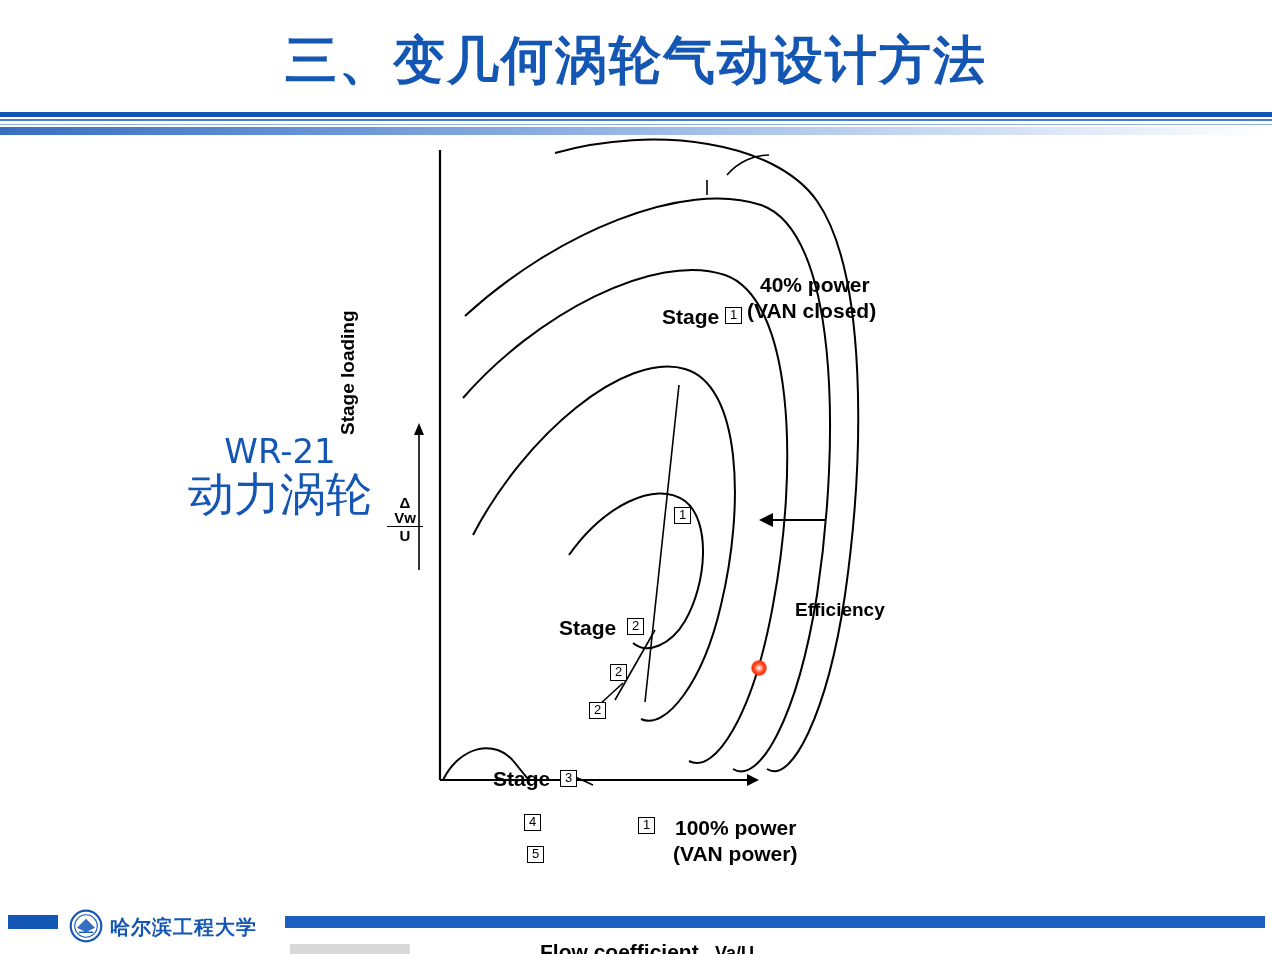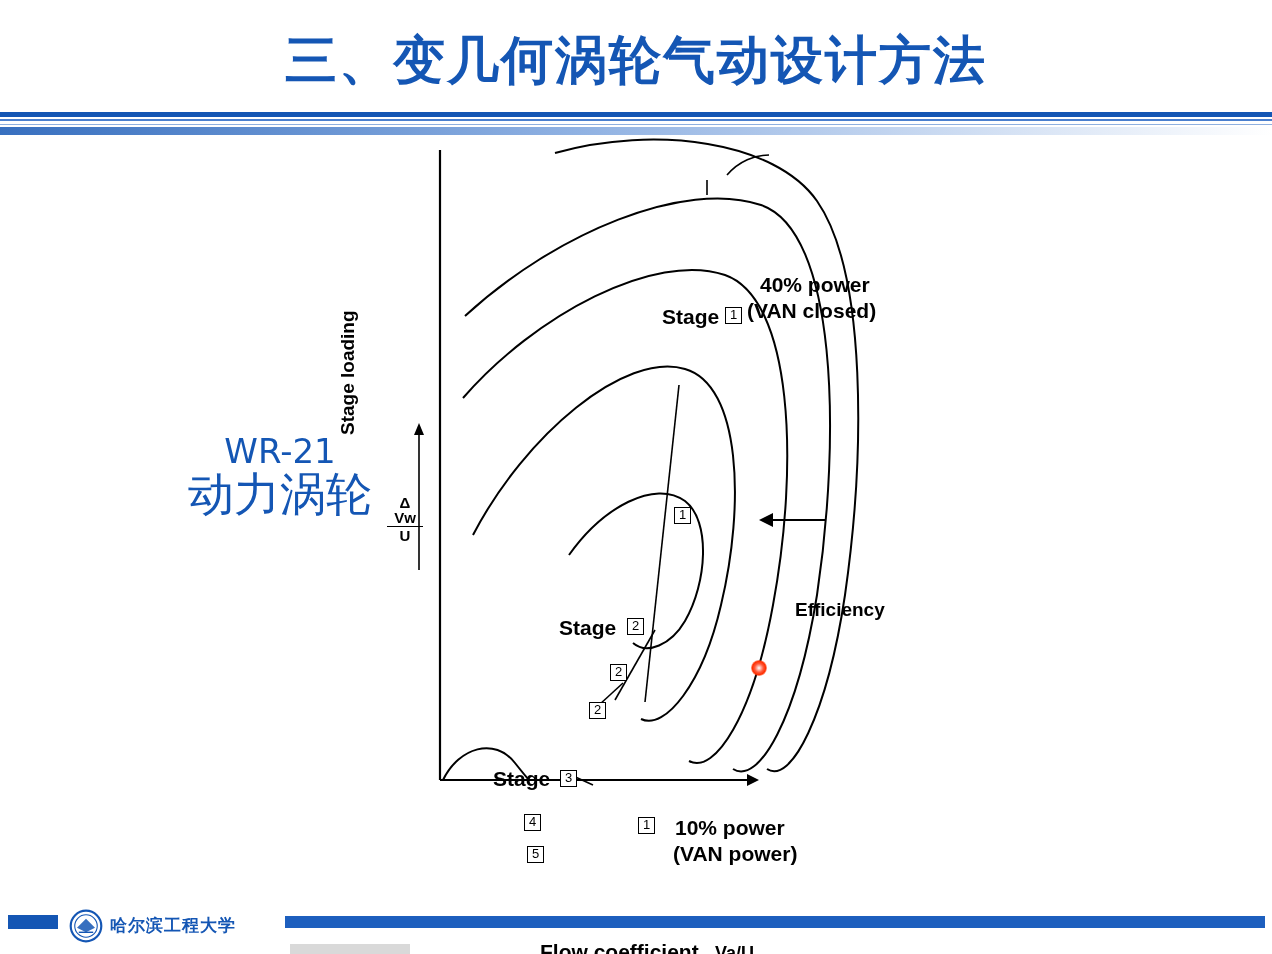--- a/index.html
+++ b/index.html
@@ -185,21 +185,21 @@
     position: absolute;
     left: 68px;
     top: 908px;
     width: 36px;
     height: 36px;
   }
   .footer-univ {
     position: absolute;
     left: 110px;
     top: 914px;
-    font-size: 17px;
+    font-size: 20px;
     font-weight: bold;
     color: #1456b4;
     font-family: "DejaVu Serif", "Liberation Serif", serif;
     letter-spacing: 1px;
   }
   .taskbar-stub {
     position: absolute;
     left: 290px;
     top: 944px;
     width: 120px;
@@ -281,21 +281,21 @@
     <div class="boxnum" style="left:370px; top:172px;">1</div>
 
     <div class="lbl lbl-stage2">Stage</div>
     <div class="boxnum" style="left:272px; top:483px;">2</div>
 
     <div class="lbl lbl-stage3">Stage</div>
     <div class="boxnum" style="left:205px; top:635px;">3</div>
 
     <div class="lbl lbl-eff">Efficiency</div>
 
-    <div class="lbl lbl-100a">10% power</div>
+    <div class="lbl lbl-100a">100% power</div>
     <div class="lbl lbl-100b">(VAN power)</div>
 
     <div class="boxnum" style="left:319px; top:372px;">1</div>
     <div class="boxnum" style="left:255px; top:529px;">2</div>
     <div class="boxnum" style="left:234px; top:567px;">2</div>
     <div class="boxnum" style="left:283px; top:682px;">1</div>
     <div class="boxnum" style="left:169px; top:679px;">4</div>
     <div class="boxnum" style="left:172px; top:711px;">5</div>
 
     <div class="lbl lbl-xaxis">Flow coefficient</div>

